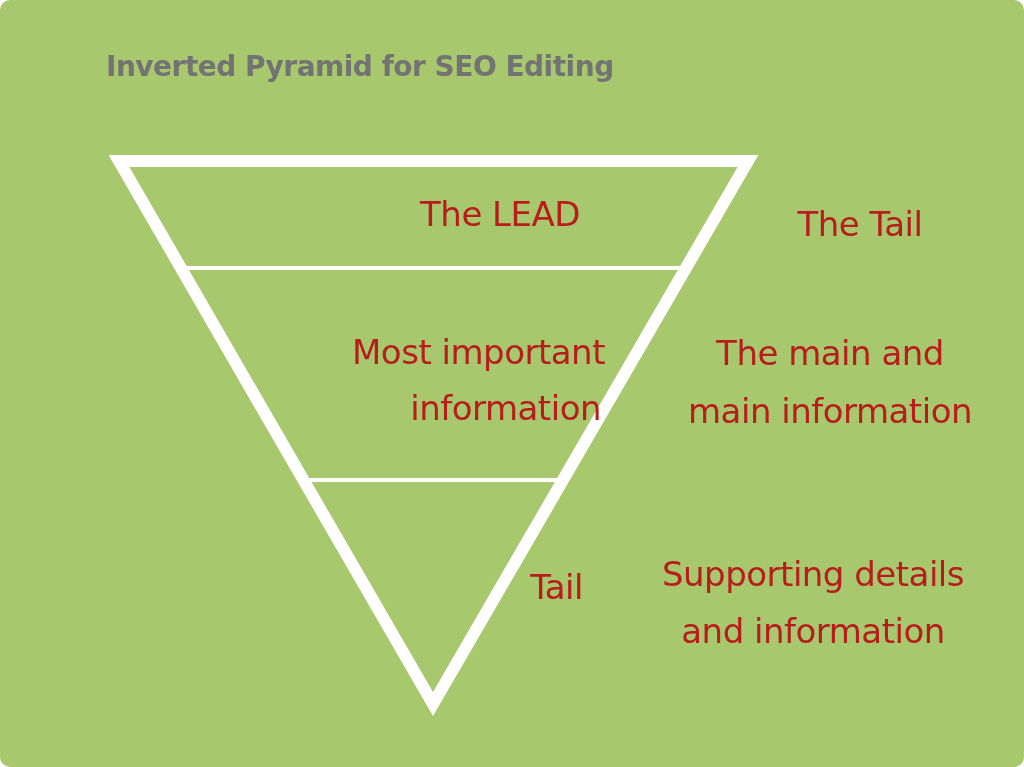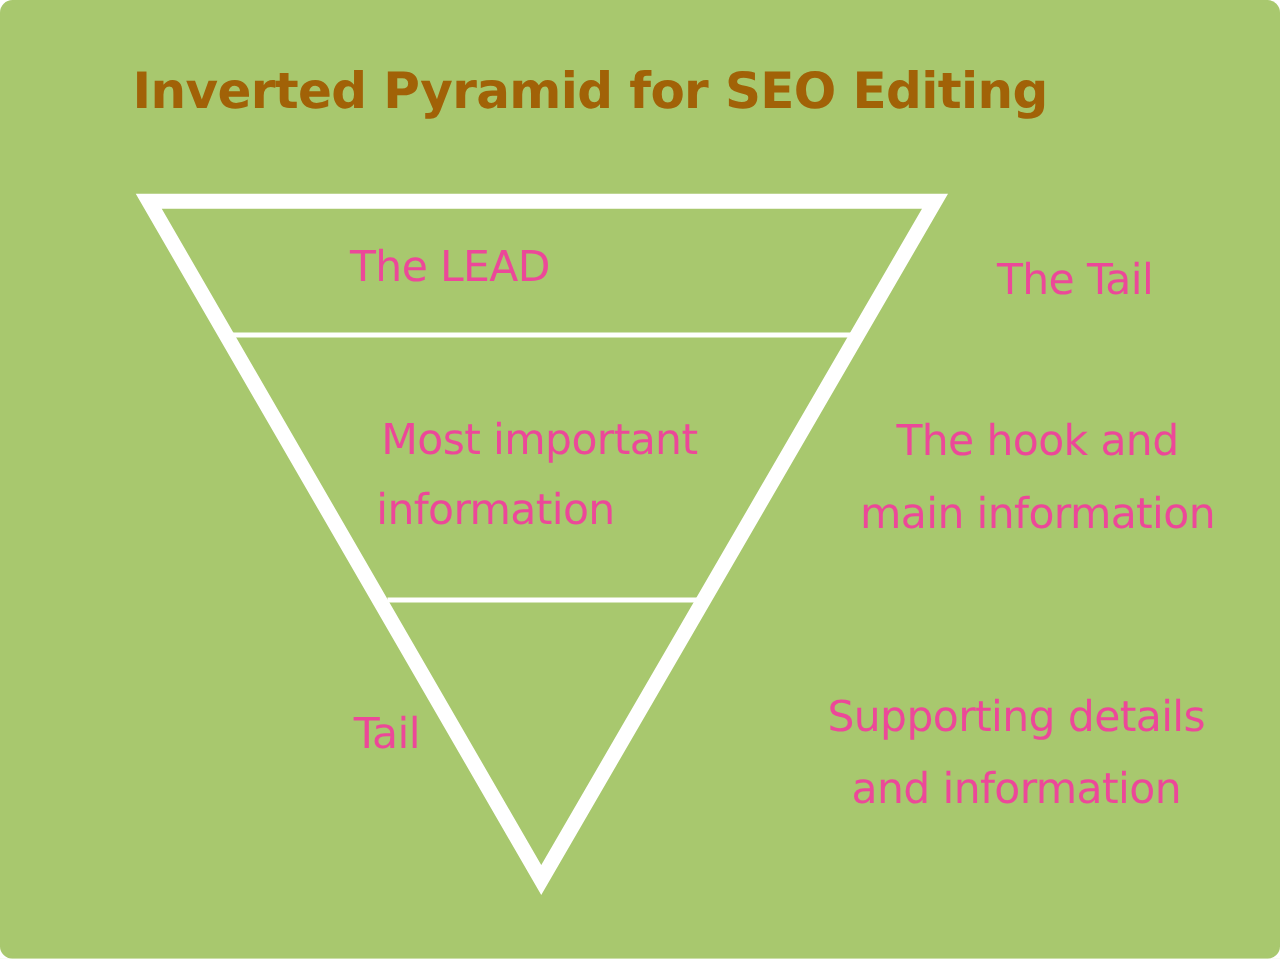--- a/index.html
+++ b/index.html
@@ -1,20 +1,20 @@
 <!DOCTYPE html>
 <html><head>
 <meta charset="utf-8">
 <style>
   html, body { margin: 0; padding: 0; background: #ffffff; }
   body { width: 1024px; height: 767px; position: relative; overflow: hidden; font-family: "DejaVu Sans", sans-serif; }
   .card { position: absolute; left: 0; top: 0; width: 1024px; height: 767px; border-radius: 10px; }
-  .title { position: absolute; left: 106px; top: 50px; font-size: 40px; font-weight: bold; color: #a16207; letter-spacing: -0.5px; white-space: nowrap; }
+  .title { position: absolute; left: 106px; top: 50px; font-size: 28px; font-weight: bold; color: #737373; letter-spacing: -0.5px; white-space: nowrap; }
   svg.pyr { position: absolute; left: 0; top: 0; }
-  .lbl { position: absolute; color: #ec4899; font-size: 34px; text-align: left; line-height: 56px; white-space: nowrap; letter-spacing: -0.5px; }
+  .lbl { position: absolute; color: #b91c1c; font-size: 34px; text-align: right; line-height: 56px; white-space: nowrap; letter-spacing: -0.5px; }
 </style>
 </head>
 <body>
 
 <div class="card" style="background: rgb(168, 200, 110);"></div>
 
 <div class="title">Inverted Pyramid for SEO Editing</div>
 
 <svg class="pyr" width="1024" height="767">
   <polygon points="119,161 748,161 433,704" fill="none" stroke="#FFFFFF" stroke-width="12" stroke-linejoin="miter"></polygon>
@@ -24,21 +24,21 @@
 
 <div class="lbl" style="left:280px; top:186px; width:300px;">The LEAD</div>
 <div class="lbl" style="left:860px; top:196px; width:0; display:flex; justify-content:center;">
     <span>The Tail</span>
   </div>
 
 <div class="lbl" style="left:305px; top:324px; width:300px;">Most important</div>
 <div class="lbl" style="left:301px; top:380px; width:300px;">information</div>
 
 <div class="lbl" style="left:830px; top:325px; width:0; display:flex; justify-content:center;">
-    <span>The hook and</span>
+    <span>The main and</span>
   </div>
 <div class="lbl" style="left:830px; top:383px; width:0; display:flex; justify-content:center;">
     <span>main information</span>
   </div>
 
 <div class="lbl" style="left:283px; top:526px; width:300px;margin-top:33px;">Tail</div>
 
 <div class="lbl" style="left:813px; top:546px; width:0; display:flex; justify-content:center;">
     <span>Supporting details</span>
   </div>

